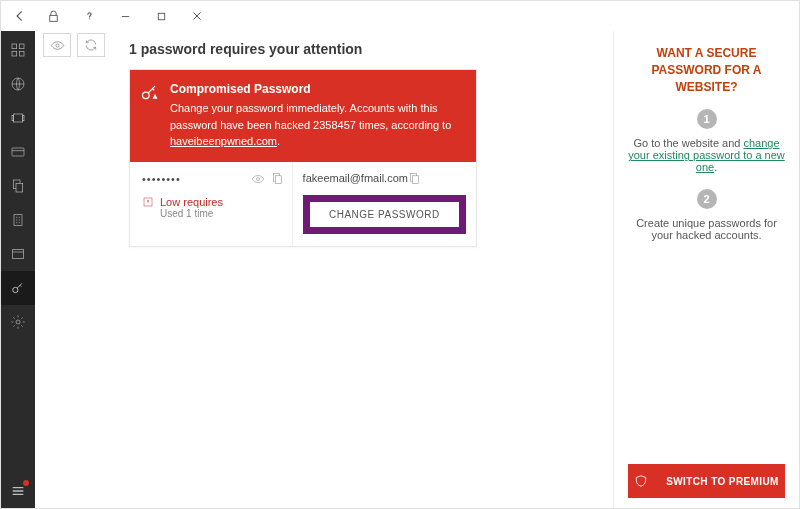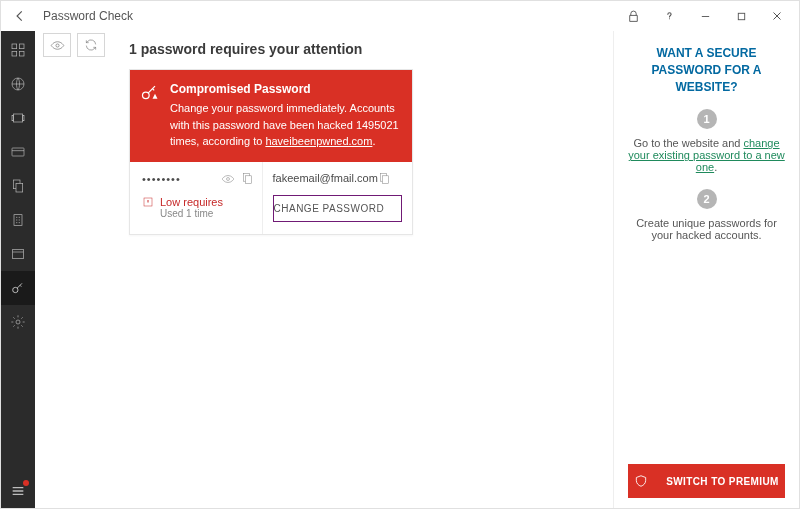--- a/index.html
+++ b/index.html
@@ -15,55 +15,54 @@
 .sidebar .sicon.active { background:#1a1a1a; color:#fff; }
 .sidebar .spacer { flex:1; }
 .sidebar .sicon.notif { position:relative; }
 .sidebar .sicon.notif::after { content:""; position:absolute; top:6px; right:6px; width:6px; height:6px; background:#d93025; border-radius:50%; }
 .main { flex:1; display:flex; flex-direction:row; min-width:0; }
 .toolbar { height: 28px; padding: 2px 8px 0 8px; display:flex; gap:6px; }
 .toolbar .tb { width:28px; height:24px; border:1px solid #d6d6d6; background:#fff; display:flex; align-items:center; justify-content:center; cursor:pointer; color:#555; }
 .content-row { flex:1; display:flex; min-height:0; }
 .left-pane { flex:1; padding: 10px 16px 0 16px; overflow:auto; }
 .attn-title { font-size: 14px; font-weight:600; color:#3b3b3b; margin-bottom: 12px; }
-.card { width: 284px; border:1px solid #e6e6e6; box-shadow: 0 1px 2px rgba(0,0,0,0.04); }
+.card { width: 348px; border:1px solid #e6e6e6; box-shadow: 0 1px 2px rgba(0,0,0,0.04); }
 .card-head { background:#d93025; color:#fff; padding:10px 12px 12px 40px; position:relative; font-size:11px; line-height:1.5; }
 .card-head .kicon { position:absolute; left:10px; top:12px; }
 .card-head .ctitle { font-weight:600; font-size:12px; margin-bottom:2px; }
 .card-head a { color:#fff; text-decoration: underline; }
 .card-body { display:flex; }
 .col-a { width: 47%; border-right:1px solid #eee; padding:10px 8px 12px 12px; font-size:11px; color:#4a4a4a; }
 .col-b { flex:1; padding:10px 10px 12px 10px; font-size:11px; }
 .pw-row { display:flex; align-items:center; justify-content:space-between; margin-bottom:10px; letter-spacing:1px; }
 .mini-icons { display:flex; gap:6px; color:#888; }
 .metric { display:flex; align-items:center; gap:6px; margin-top:6px; }
 .metric.red { color:#c62828; }
 .metric.green { color:#1f8a5c; }
 .sub { color:#888; font-size:10px; margin-left:18px; }
 .site { color:#1f8a5c; margin-bottom:10px; }
 .email-row { display:flex; align-items:center; justify-content:flex-start; color:#4a4a4a; margin-bottom:10px; }
-.chg-btn { width:100%; border:1px solid #701a75; background:#fff; padding:7px 0; font-size:10px; letter-spacing:0.5px; color:#555; cursor:pointer; }
+.chg-btn { width:100%; border:7px solid #701a75; background:#fff; padding:7px 0; font-size:10px; letter-spacing:0.5px; color:#555; cursor:pointer; text-align:center; }
 .right-pane { width: 186px; border-left:1px solid #eee; padding:14px 14px 10px 14px; display:flex; flex-direction:column; align-items:center; text-align:center; font-size:11px; color:#565656; }
-.right-pane .hdr { font-weight:700; font-size:12px; line-height:1.4; margin-bottom:14px; color:#0369a1; }
+.right-pane .hdr { font-weight:700; font-size:12px; line-height:1.4; margin-bottom:14px; color:#c2410c; }
 .numcircle { width:20px; height:20px; border-radius:50%; background:#b5b5b5; color:#fff; display:flex; align-items:center; justify-content:center; font-size:11px; font-weight:600; margin-bottom:8px; }
 .right-pane a { color:#1f8a5c; text-decoration:underline; }
 .step-block { margin-bottom:16px; display:flex; flex-direction:column; align-items:center; }
 .premium-btn { margin-top:auto; align-self:stretch; background:#d93025; color:#fff; font-size:10px; font-weight:600; letter-spacing:0.4px; padding:10px 4px; display:flex; align-items:center; justify-content:center; gap:18px; cursor:pointer; }
 svg { display:block; }
 </style>
 </head>
 <body>
 
 <div class="titlebar">
   <div class="back">
     <svg width="14" height="14" viewBox="0 0 24 24">
         <path d="M15 4l-8 8 8 8" stroke="#555" stroke-width="2" fill="none"></path>
       </svg>
   </div>
-  <div class="title">Password Check</div>
   <div class="right">
     <div class="tbtn">
       <svg width="13" height="13" viewBox="0 0 24 24">
           <path d="M7 10V7a5 5 0 0110 0v3m-12 0h14v11H5V10z" stroke="#555" stroke-width="1.7" fill="none"></path>
         </svg>
     </div>
     <div class="tbtn">
       <svg width="13" height="13" viewBox="0 0 24 24">
           <path d="M9 8a3 3 0 116 0c0 2-3 2.5-3 5m0 3h.01" stroke="#555" stroke-width="2" fill="none" stroke-linecap="round"></path>
         </svg>
@@ -176,21 +175,21 @@
           <div class="card-head">
             <span class="kicon">
               <svg width="20" height="20" viewBox="0 0 24 24">
                   <circle cx="7" cy="16" r="4" stroke="#fff" stroke-width="1.5" fill="none"></circle>
                   <path d="M10 13l8-8m-3 3l2 2" stroke="#fff" stroke-width="1.5" fill="none"></path>
                   <path d="M18 14l3 6h-6l3-6z" fill="#fff"></path>
                 </svg>
             </span>
             <div class="ctitle">Compromised Password</div>
             <div>
-              <span>Change your password immediately. Accounts with this password have been hacked 1495021 times, according to </span><a href="#">haveibeenpwned.com</a><span>.</span>
+              <span>Change your password immediately. Accounts with this password have been hacked 2358457 times, according to </span><a href="#">haveibeenpwned.com</a><span>.</span>
             </div>
           </div>
           <div class="card-body">
             <div class="col-a">
               <div class="pw-row">
                 <span>••••••••</span>
                 <span class="mini-icons">
                   <span>
                       <svg width="14" height="14" viewBox="0 0 24 24">
                         <path d="M2 12s3.5-6 10-6 10 6 10 6-3.5 6-10 6S2 12 2 12z" stroke="#888" fill="none"></path>

